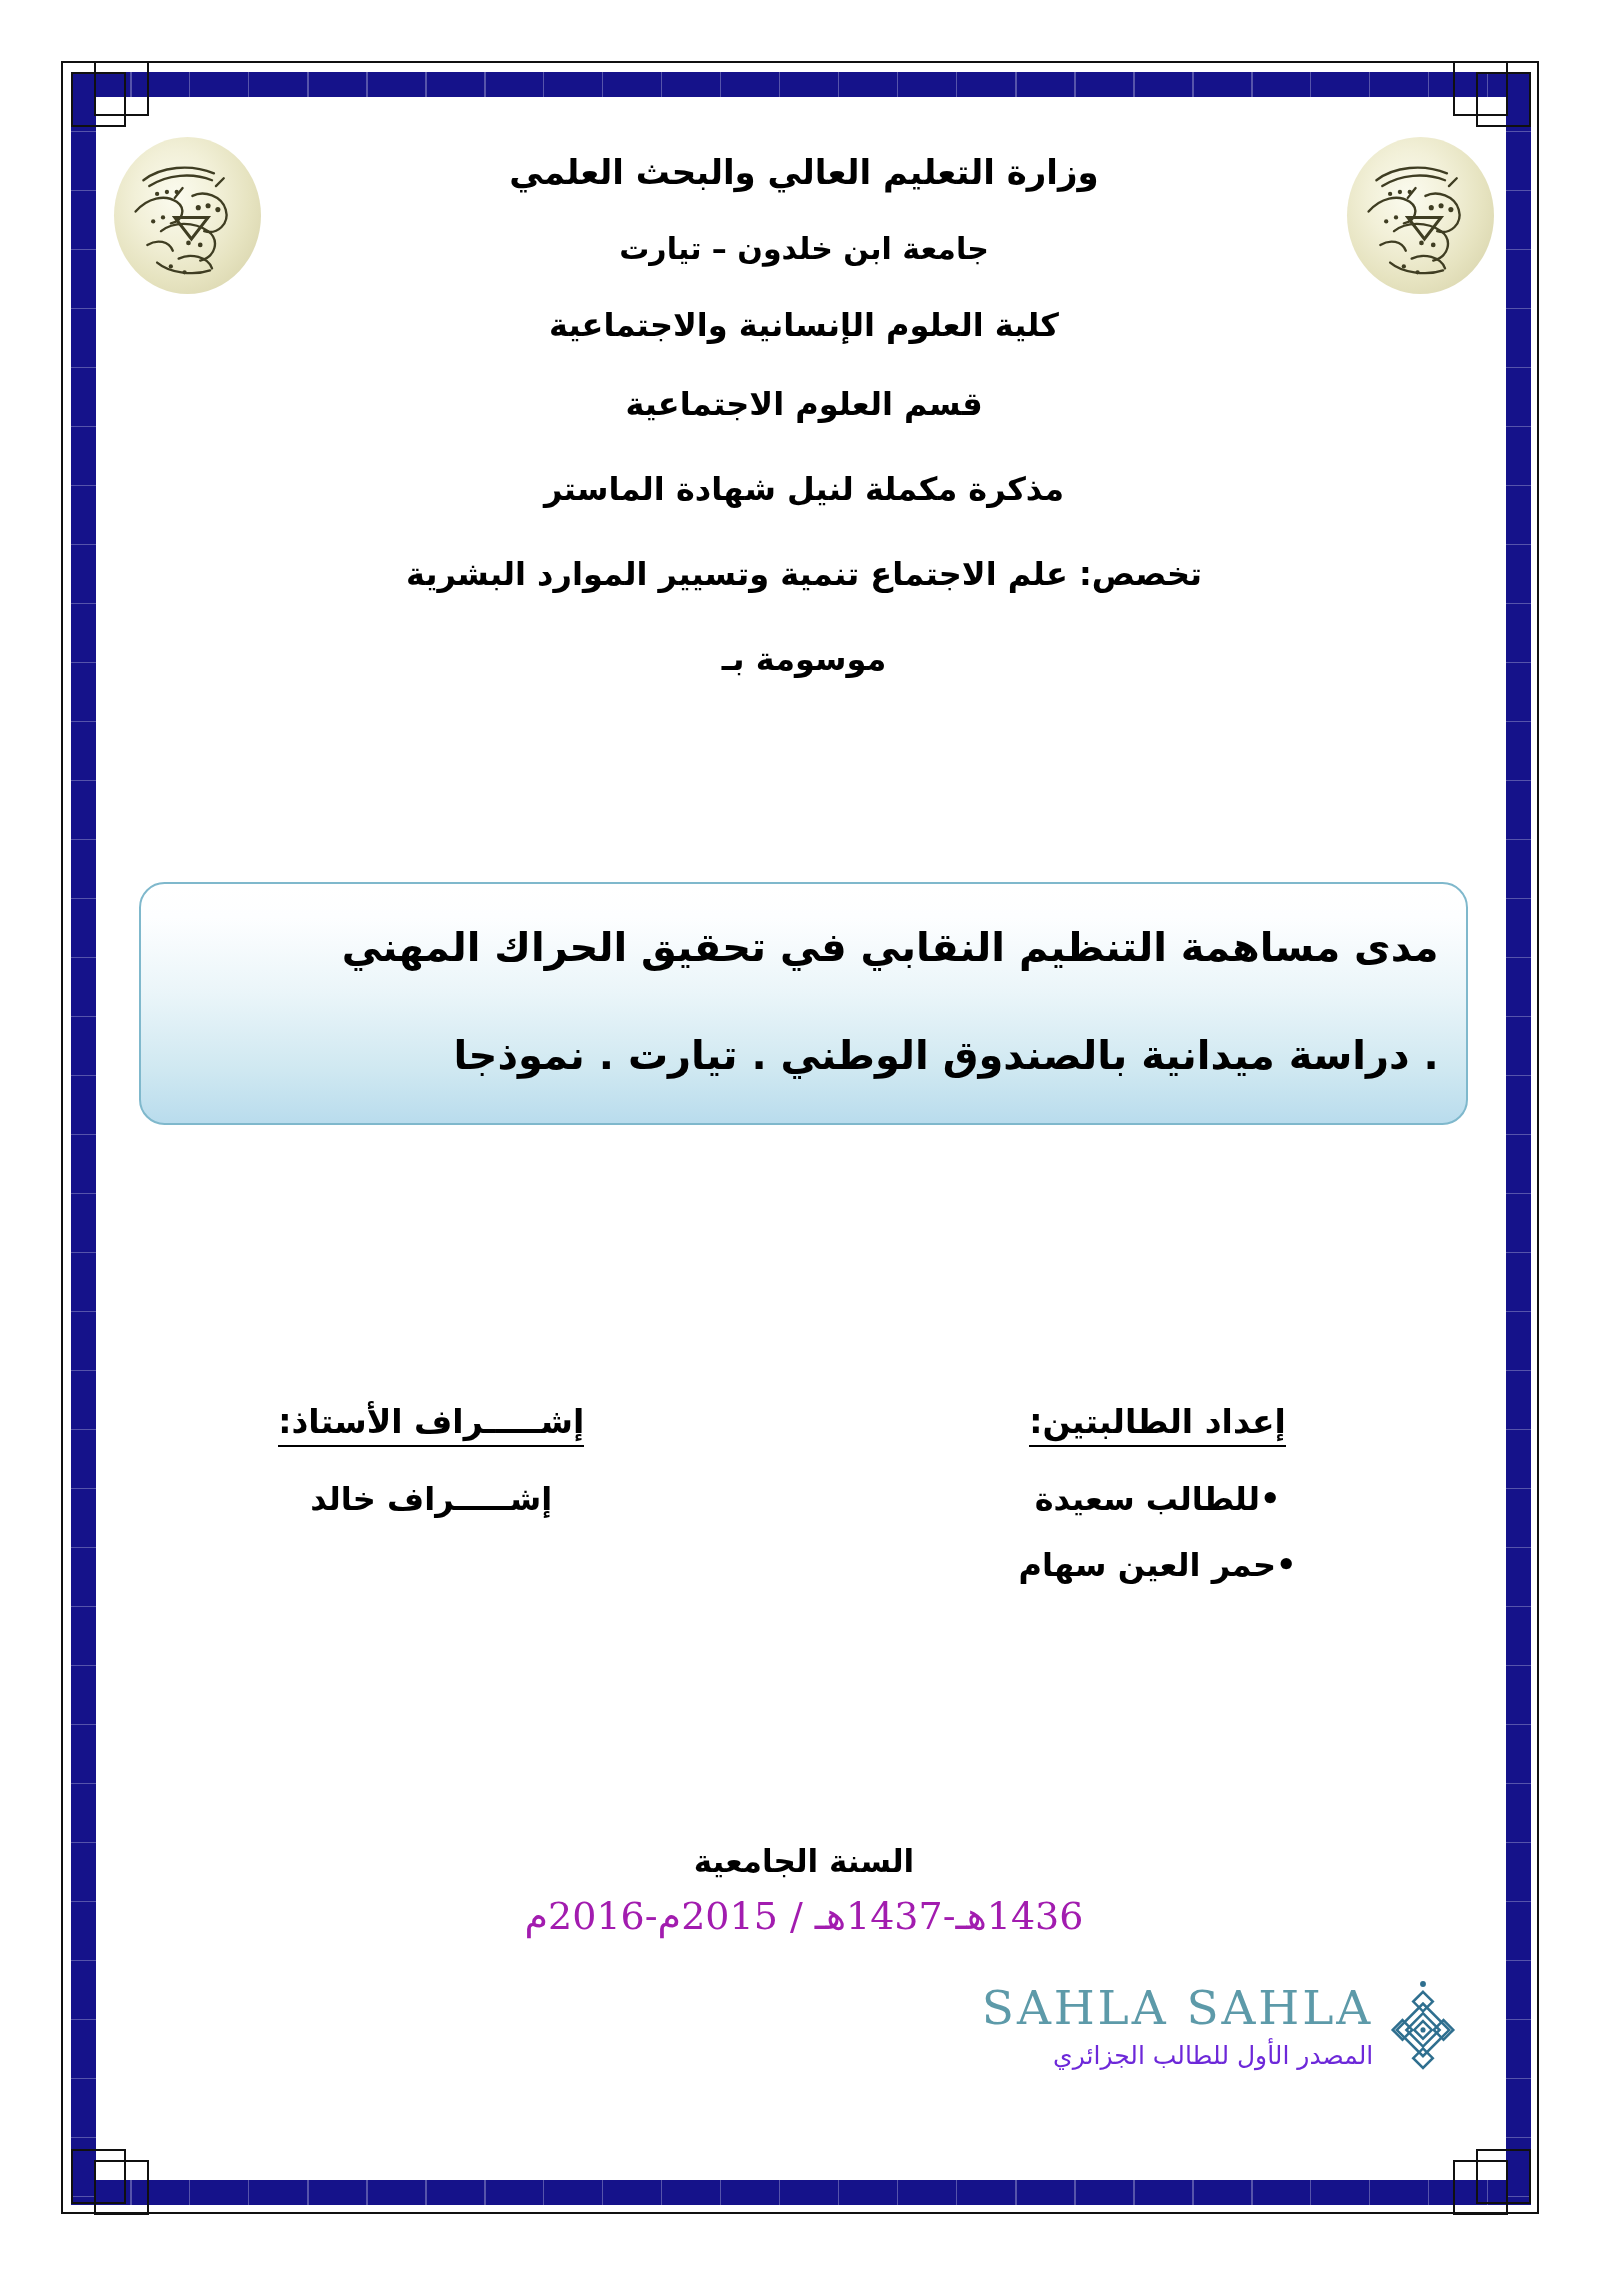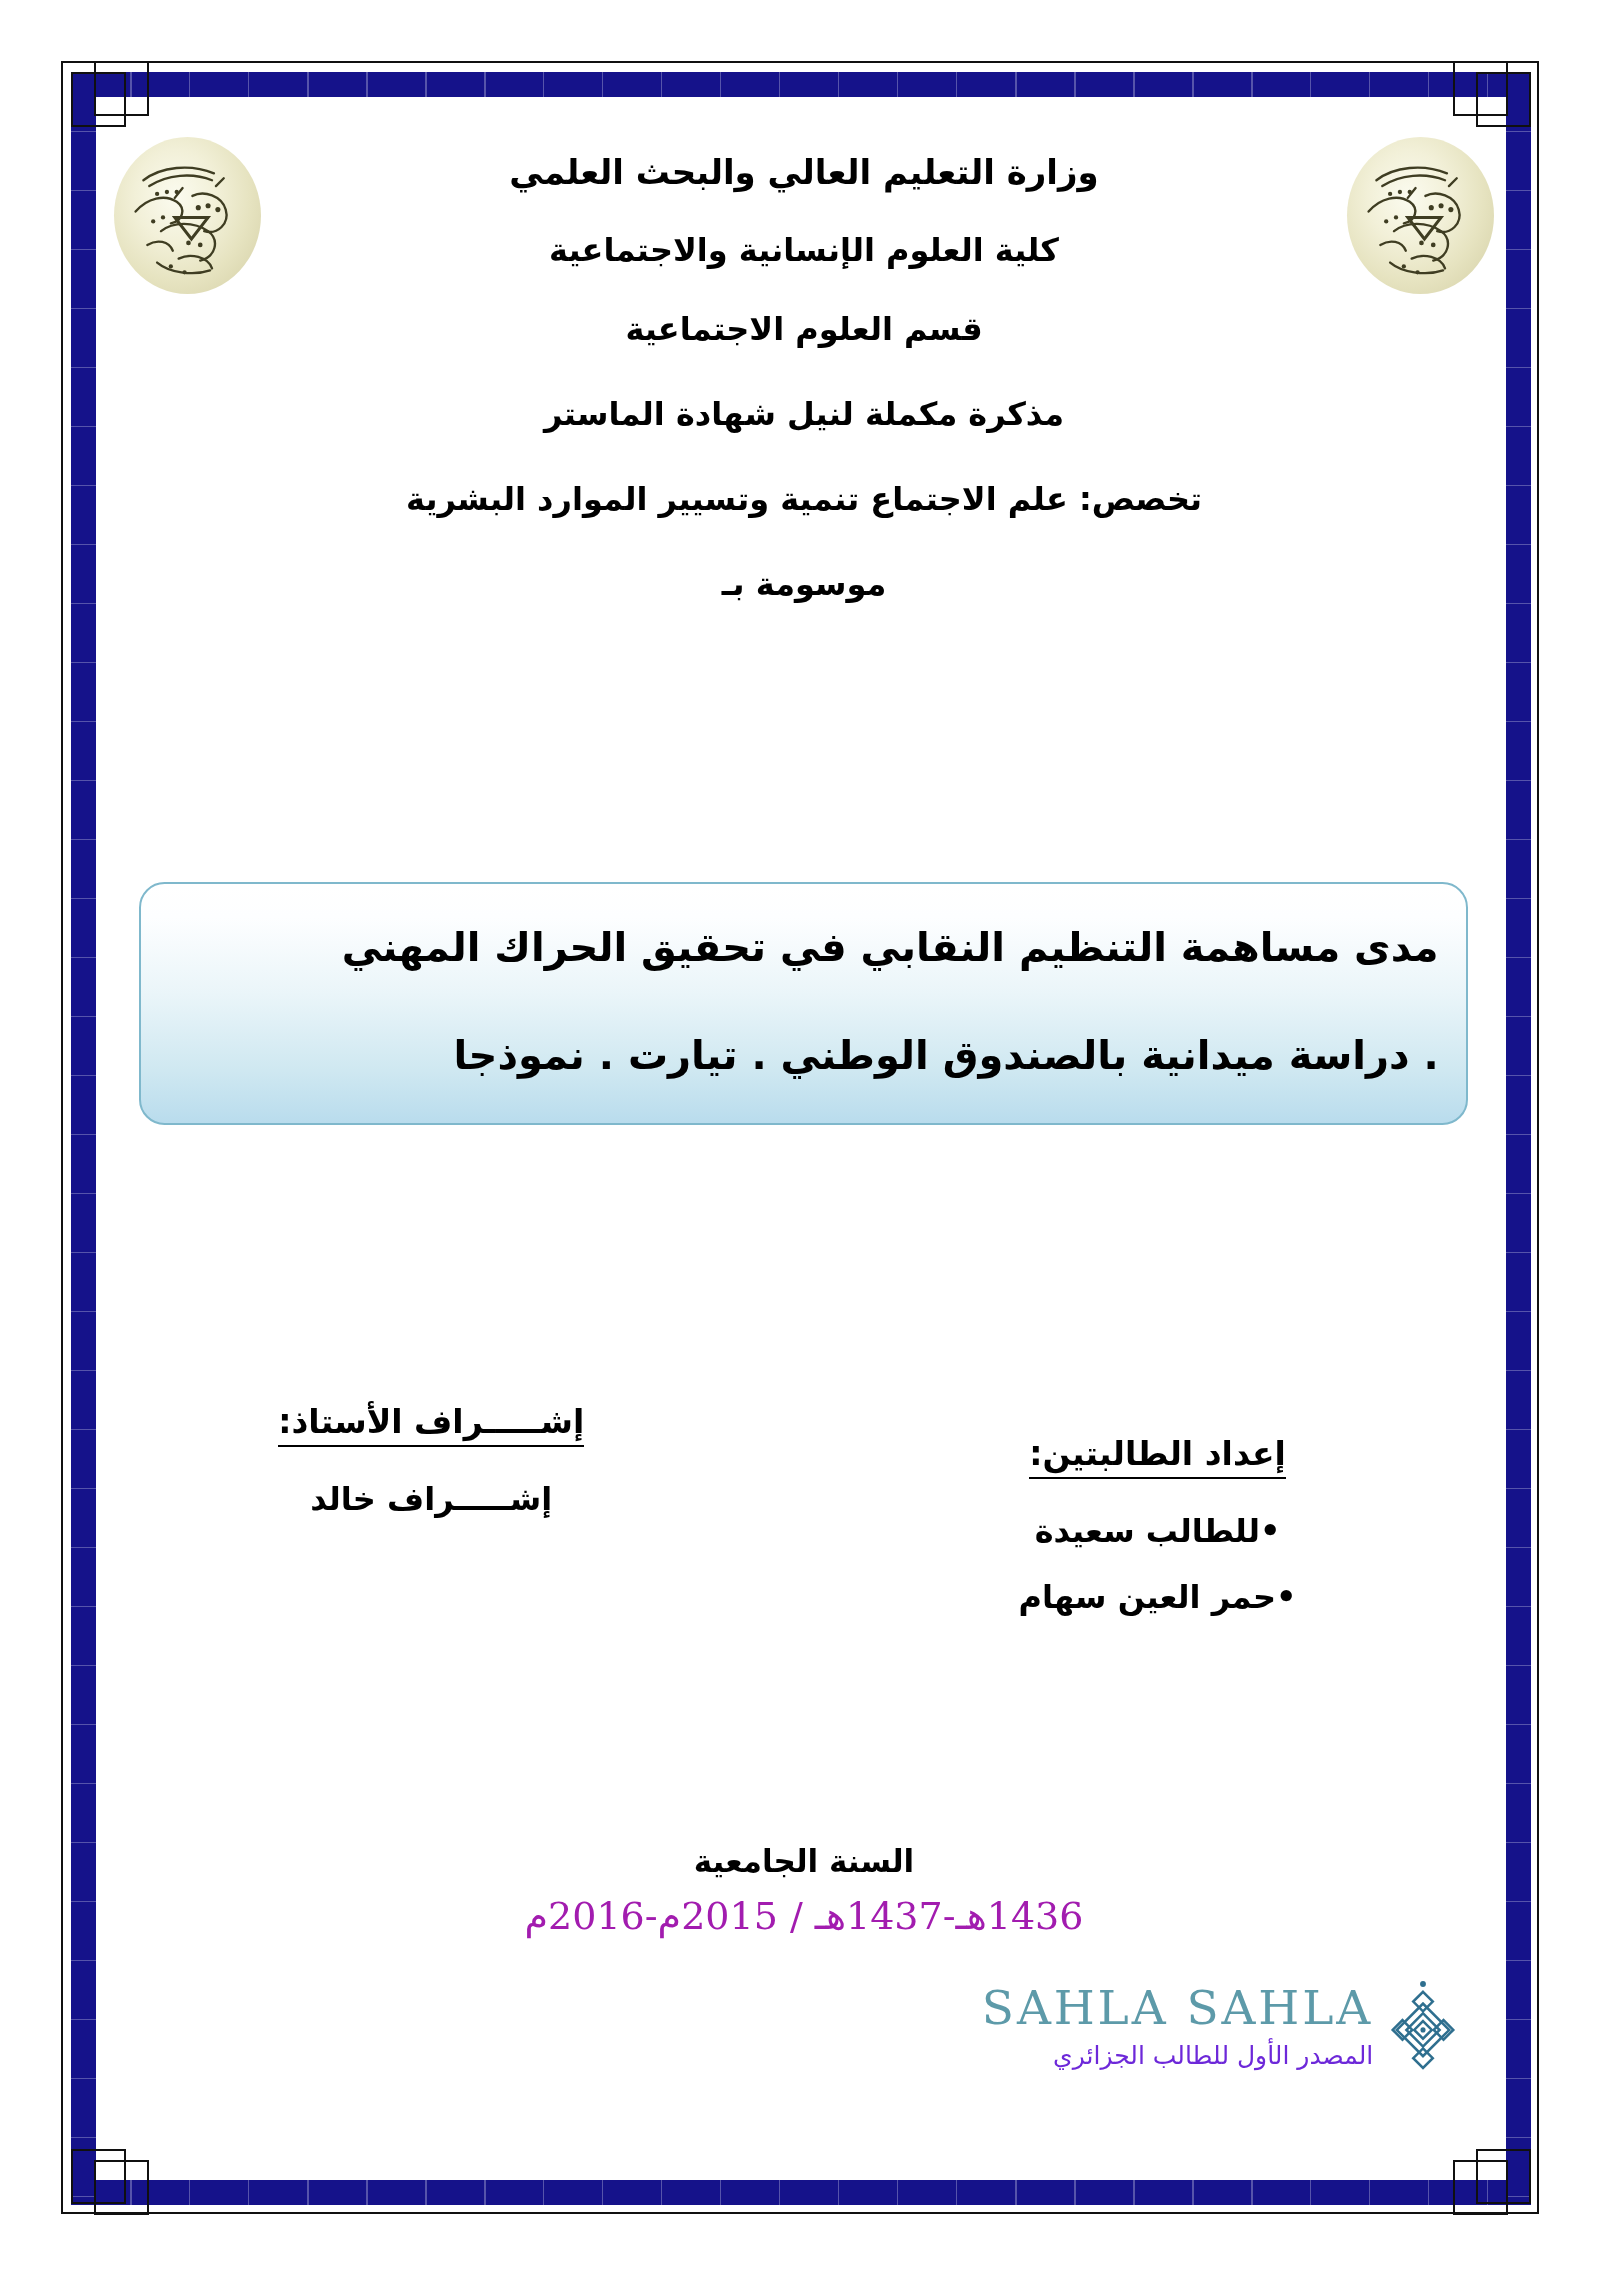--- a/index.html
+++ b/index.html
@@ -159,21 +159,21 @@
     position: absolute;
     left: 0;
     top: 1294px;
     width: 1392px;
     display: flex;
     flex-direction: row;
     justify-content: space-between;
     direction: rtl;
   }
   .people-col { width: 627px; }
-  .people-col.right-col { text-align: center; padding-right: 29px; margin-top: 32px; }
+  .people-col.right-col { text-align: center; padding-right: 29px; }
   .people-col.left-col  { text-align: center; padding-left: 9.8px; }
 
   .people-heading {
     font-size: 33px;
     font-weight: bold;
     color: #000;
     direction: rtl;
     display: inline-block;
     border-bottom: 2.9px solid #000;
     padding-bottom: 3.9px;
@@ -330,20 +330,21 @@
             <circle cx="88" cy="110" r="2.4"></circle>
           <circle cx="58" cy="132" r="2.2"></circle>
             <circle cx="72" cy="138" r="2.2"></circle>
         </g>
         <path d="M62 82 L96 82 L79 104 Z" fill="none" stroke="#3f3d22" stroke-width="3"></path>
       </svg>
     </div>
 
     <div class="hdr-lines">
       <div class="hdr-line hl-ministry">وزارة التعليم العالي والبحث العلمي</div>
+      <div class="hdr-line hl-univ">جامعة ابن خلدون – تيارت</div>
       <div class="hdr-line hl-faculty">كلية العلوم الإنسانية والاجتماعية</div>
       <div class="hdr-line hl-dept">قسم العلوم الاجتماعية</div>
     </div>
 
     <div class="hdr-lines-wide">
       <div class="hl-degree">مذكرة مكملة لنيل شهادة الماستر</div>
       <div class="hl-spec">تخصص: علم الاجتماع تنمية وتسيير الموارد البشرية</div>
       <div class="hl-tagged">موسومة بـ</div>
     </div>
   </div>

